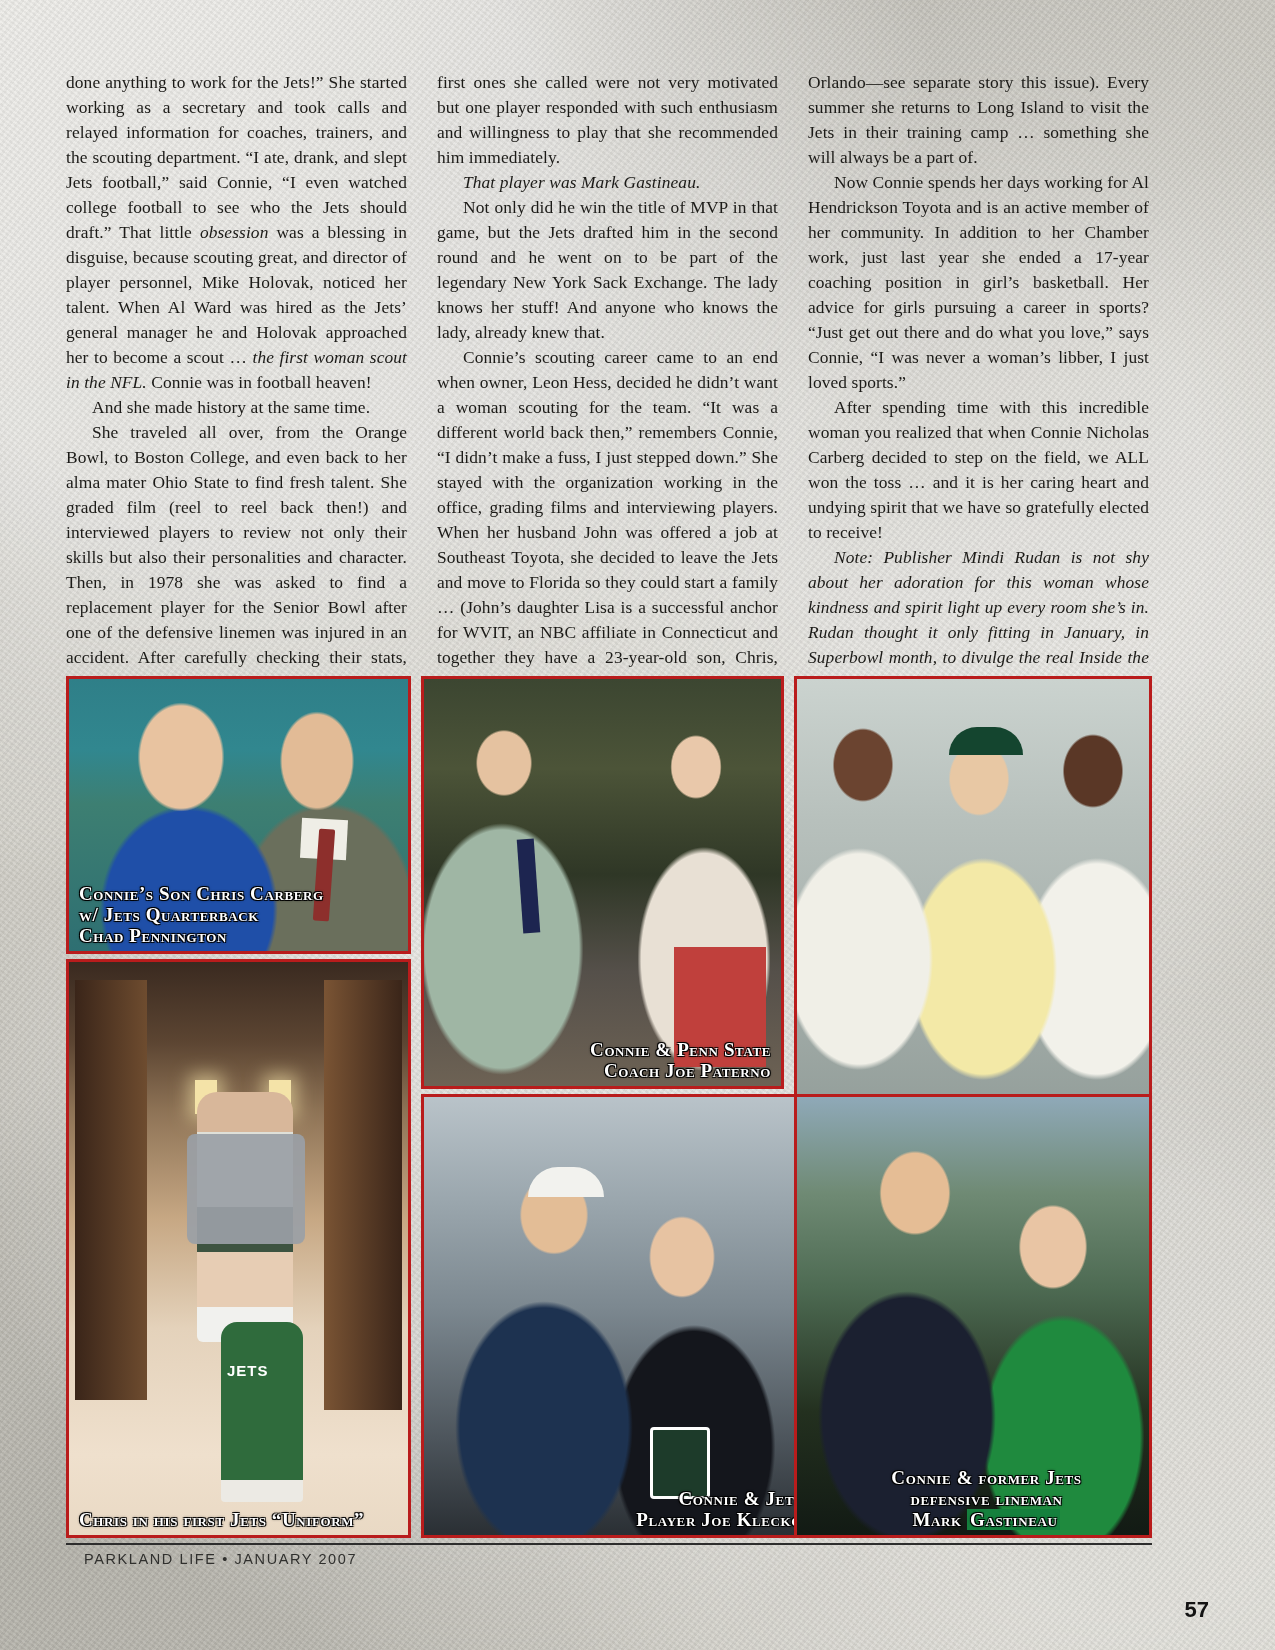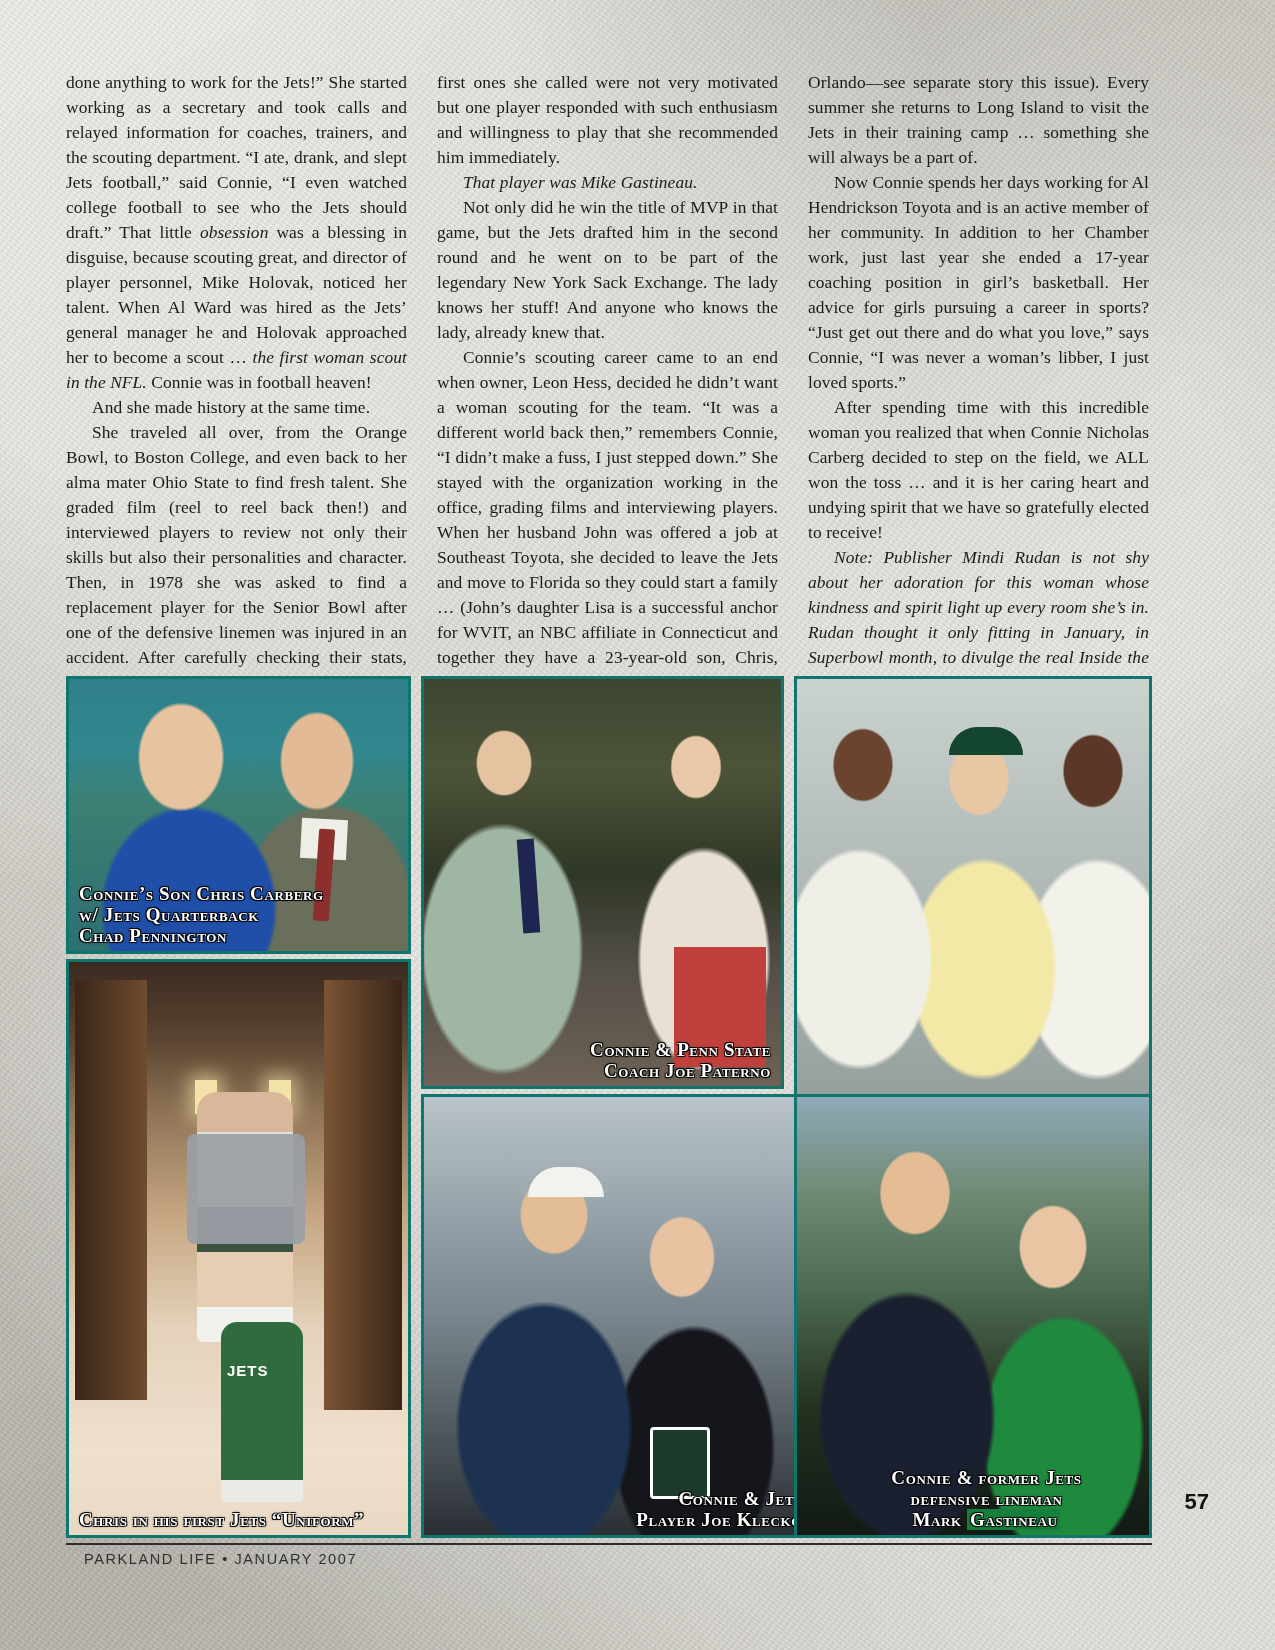--- a/index.html
+++ b/index.html
@@ -48,21 +48,21 @@
     text-indent:26px;
     letter-spacing:.1px;
   }
   .col p.noind{text-indent:0;}
   .col p em{font-style:italic;}
 
   
   .grid{position:absolute;left:66px;top:676px;width:1086px;height:862px;}
   .photo{
     position:absolute;
-    border:3px solid #0f766e;
+    border:3px solid #b91c1c;
     box-sizing:border-box;
     overflow:hidden;
     background:#2a2a2a;
     text-decoration:underline;
   }
   .caption{
     position:absolute;left:0;right:0;bottom:5px;
     color:#ffffff;
     font-family:"Liberation Serif", serif;
     font-variant:small-caps;
@@ -171,41 +171,41 @@
   }
 
   
   .footer-rule{position:absolute;left:66px;top:1543px;width:1086px;height:2px;background:#2d2d2d;}
   .footer-left{
     position:absolute;left:84px;top:1551px;
     font-family:"Liberation Sans",sans-serif;
     font-size:14.5px;letter-spacing:1.6px;color:#30302e;font-weight:400;
   }
   .footer-right{
-    position:absolute;right:66px;top:1489px;
+    position:absolute;right:66px;top:1597px;
     font-family:"Liberation Sans",sans-serif;
     font-size:22px;font-weight:bold;color:#131313;
   }
 </style>
 </head>
 <body>
 
 <div id="page-bg"></div>
 
 <div class="sheet">
 
   <div class="article">
     <div class="col" id="col-0">
         <p class="noind"><span>done anything to work for the Jets!” She started working as a secretary and took calls and relayed information for coaches, trainers, and the scouting department. “I ate, drank, and slept Jets football,” said Connie, “I even watched college football to see who the Jets should draft.” That little </span><em>obsession</em><span> was a blessing in disguise, because scouting great, and director of player personnel, Mike Holovak, noticed her talent. When Al Ward was hired as the Jets’ general manager he and Holovak approached her to become a scout … </span><em>the first woman scout in the NFL.</em><span> Connie was in football heaven!</span></p>
         <p><span>And she made history at the same time.</span></p>
         <p><span>She traveled all over, from the Orange Bowl, to Boston College, and even back to her alma mater Ohio State to find fresh talent. She graded film (reel to reel back then!) and interviewed players to review not only their skills but also their personalities and character. Then, in 1978 she was asked to find a replacement player for the Senior Bowl after one of the defensive linemen was injured in an accident. After carefully checking their stats, Connie narrowed it down to six players. The</span></p>
       </div>
     <div class="col" id="col-1">
         <p class="noind"><span>first ones she called were not very motivated but one player responded with such enthusiasm and willingness to play that she recommended him immediately.</span></p>
-        <p><em>That player was Mike Gastineau.</em></p>
+        <p><em>That player was Mark Gastineau.</em></p>
         <p><span>Not only did he win the title of MVP in that game, but the Jets drafted him in the second round and he went on to be part of the legendary New York Sack Exchange. The lady knows her stuff! And anyone who knows the lady, already knew that.</span></p>
         <p><span>Connie’s scouting career came to an end when owner, Leon Hess, decided he didn’t want a woman scouting for the team. “It was a different world back then,” remembers Connie, “I didn’t make a fuss, I just stepped down.” She stayed with the organization working in the office, grading films and interviewing players. When her husband John was offered a job at Southeast Toyota, she decided to leave the Jets and move to Florida so they could start a family … (John’s daughter Lisa is a successful anchor for WVIT, an NBC affiliate in Connecticut and together they have a 23-year-old son, Chris, who is a talented writer and actor living in</span></p>
       </div>
     <div class="col" id="col-2">
         <p class="noind"><span>Orlando—see separate story this issue). Every summer she returns to Long Island to visit the Jets in their training camp … something she will always be a part of.</span></p>
         <p><span>Now Connie spends her days working for Al Hendrickson Toyota and is an active member of her community. In addition to her Chamber work, just last year she ended a 17-year coaching position in girl’s basketball. Her advice for girls pursuing a career in sports? “Just get out there and do what you love,” says Connie, “I was never a woman’s libber, I just loved sports.”</span></p>
         <p><span>After spending time with this incredible woman you realized that when Connie Nicholas Carberg decided to step on the field, we ALL won the toss … and it is her caring heart and undying spirit that we have so gratefully elected to receive!</span></p>
         <p><em>Note: Publisher Mindi Rudan is not shy about her adoration for this woman whose kindness and spirit light up every room she’s in. Rudan thought it only fitting in January, in Superbowl month, to divulge the real Inside the NFL story on one of our own. </em><span>♦</span></p>
       </div>
   </div>

